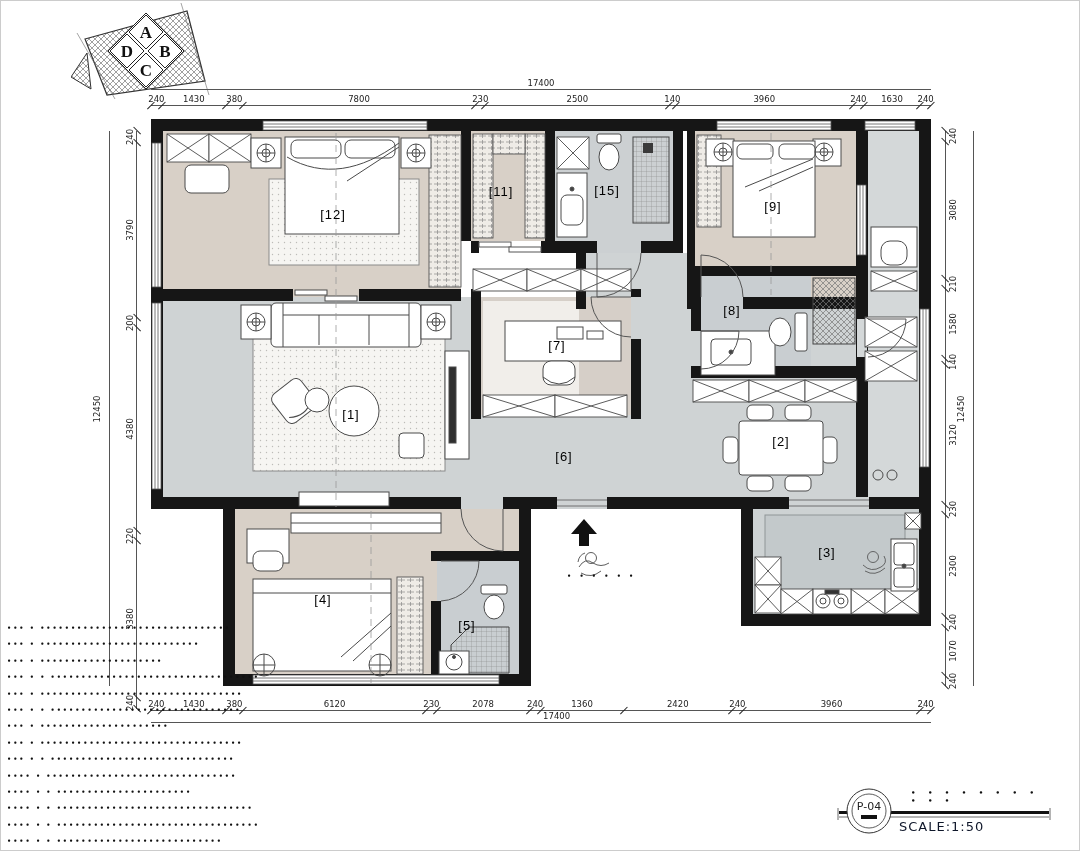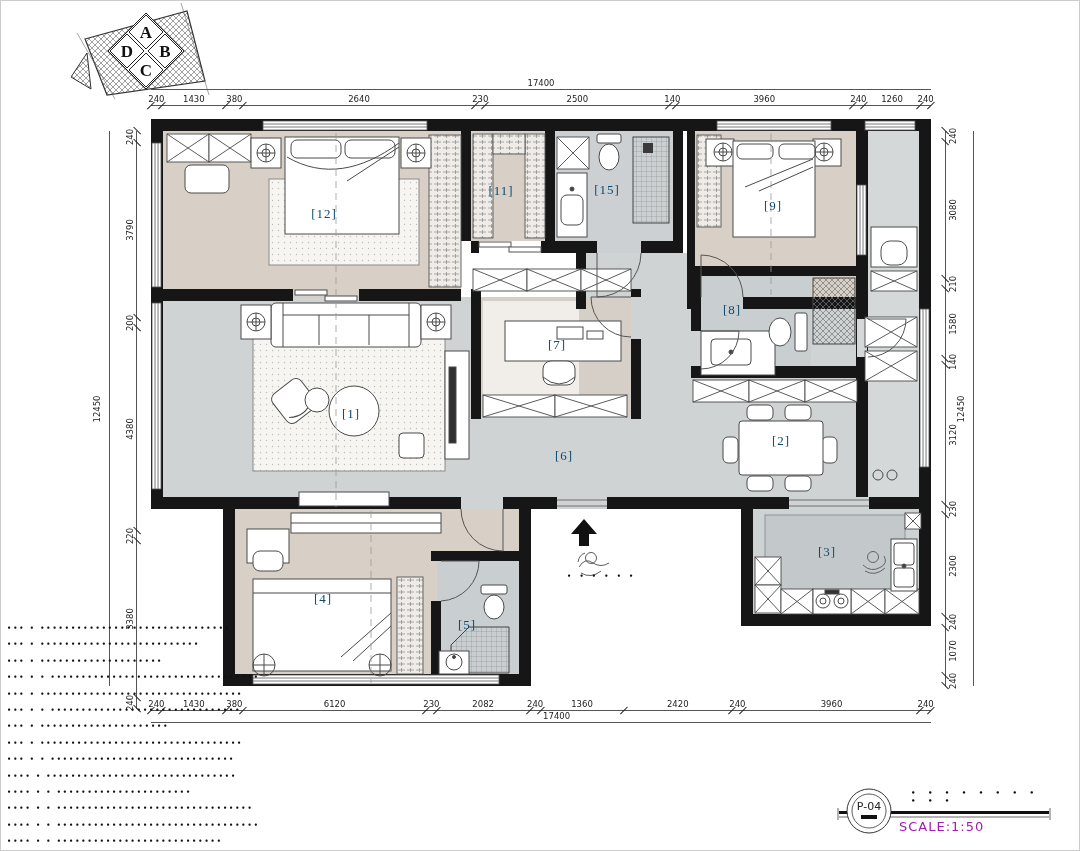--- a/index.html
+++ b/index.html
@@ -3,22 +3,22 @@
 <meta charset="utf-8">
 <style>
   html,body{margin:0;padding:0;background:#fff;}
   .page{position:relative;width:1080px;height:851px;background:#ffffff;overflow:hidden;
         font-family:"DejaVu Sans",sans-serif;border:1px solid #cccccc;box-sizing:border-box;}
   svg{display:block;}
   .plan-svg{position:absolute;left:0;top:0;}
   .compass{position:absolute;left:70px;top:2px;}
 
   
-  .room-label{position:absolute;transform:translate(-50%,-50%);font-family:Liberation Serif, serif;
-              font-size:13px;color:#0c4a6e;letter-spacing:1px;white-space:nowrap;}
+  .room-label{position:absolute;transform:translate(-50%,-50%);font-family:Liberation Sans, sans-serif;
+              font-size:13px;color:#000000;letter-spacing:1px;white-space:nowrap;}
 
   
   .chain{position:absolute;display:flex;}
   .chain.h{flex-direction:row;border-bottom:1px solid #555;}
   .chain.h .seg{position:relative;flex-grow:1;height:12px;}
   .chain.h .seg .seg-label{position:absolute;left:50%;bottom:1px;transform:translateX(-50%);
         font-size:8.5px;color:#222;white-space:nowrap;}
   .chain.h .seg .tick{position:absolute;right:-5px;bottom:-1px;width:10px;height:1.3px;background:#222;
         transform:rotate(-45deg);}
   .chain.h::before{content:'';position:absolute;left:-5px;bottom:-1px;width:10px;height:1.3px;background:#222;
@@ -47,21 +47,21 @@
 
   
   .notes{position:absolute;left:6px;top:619px;width:250px;color:#111;}
   .note-line{font-size:6.5px;letter-spacing:2px;line-height:16.4px;white-space:nowrap;font-weight:bold;}
 
   .entry-dots{position:absolute;left:566px;top:571px;font-size:6.5px;letter-spacing:3px;font-weight:bold;color:#111;}
 
   
   .titleblock{position:absolute;left:836px;top:782px;width:216px;height:62px;}
   .titleblock .dots{position:absolute;left:74px;top:6px;font-size:7px;font-weight:bold;letter-spacing:5px;color:#111;}
-  .titleblock .scale{position:absolute;left:62px;top:36px;font-size:13px;letter-spacing:1px;color:#a21caf;}
+  .titleblock .scale{position:absolute;left:62px;top:36px;font-size:13px;letter-spacing:1px;color:#0f172a;}
 </style>
 </head>
 <body>
 
 <div class="page">
 
   <svg class="plan-svg" width="1080" height="851" viewBox="0 0 1080 851">
     <defs>
       <pattern id="xhatch" width="6" height="6" patternUnits="userSpaceOnUse">
         <path d="M0,0 L6,6 M6,0 L0,6" stroke="#777" stroke-width="0.7" fill="none"></path>
@@ -440,40 +440,40 @@
   <span class="room-label" style="left:780px;top:440px;">[2]</span>
   <span class="room-label" style="left:826px;top:551px;">[3]</span>
   <span class="room-label" style="left:322px;top:598px;">[4]</span>
   <span class="room-label" style="left:466px;top:624px;">[5]</span>
   <span class="room-label" style="left:563px;top:455px;">[6]</span>
   <span class="room-label" style="left:556px;top:344px;">[7]</span>
   <span class="room-label" style="left:731px;top:309px;">[8]</span>
   <span class="room-label" style="left:772px;top:205px;">[9]</span>
   <span class="room-label" style="left:606px;top:189px;">[15]</span>
   <span class="room-label" style="left:500px;top:190px;">[11]</span>
-  <span class="room-label" style="left:323px;top:213px;">[12]</span>
+  <span class="room-label" style="left:332px;top:213px;">[12]</span>
 
   <div class="dim-overall h" style="left:150px;top:88px;width:780px;">
     <span class="lbl" style="left:50%;">17400</span>
   </div>
   <div class="chain h" style="left:150px;top:92px;width:780px;height:12px;">
       <div class="seg" style="flex-grow: 240;">
         <span class="seg-label">240</span>
         <i class="tick"></i>
       </div>
       <div class="seg" style="flex-grow: 1430;">
         <span class="seg-label">1430</span>
         <i class="tick"></i>
       </div>
       <div class="seg" style="flex-grow: 380;">
         <span class="seg-label">380</span>
         <i class="tick"></i>
       </div>
       <div class="seg" style="flex-grow: 5180;">
-        <span class="seg-label">2640</span>
+        <span class="seg-label">7800</span>
         <i class="tick"></i>
       </div>
       <div class="seg" style="flex-grow: 230;">
         <span class="seg-label">230</span>
         <i class="tick"></i>
       </div>
       <div class="seg" style="flex-grow: 4100;">
         <span class="seg-label">2500</span>
         <i class="tick"></i>
       </div>
@@ -483,21 +483,21 @@
       </div>
       <div class="seg" style="flex-grow: 3960;">
         <span class="seg-label">3960</span>
         <i class="tick"></i>
       </div>
       <div class="seg" style="flex-grow: 240;">
         <span class="seg-label">240</span>
         <i class="tick"></i>
       </div>
       <div class="seg" style="flex-grow: 1260;">
-        <span class="seg-label">1260</span>
+        <span class="seg-label">1630</span>
         <i class="tick"></i>
       </div>
       <div class="seg" style="flex-grow: 240;">
         <span class="seg-label">240</span>
         <i class="tick"></i>
       </div>
     </div>
 
   <div class="chain h" style="left:150px;top:697px;width:780px;height:12px;">
       <div class="seg" style="flex-grow: 240;">
@@ -514,21 +514,21 @@
       </div>
       <div class="seg" style="flex-grow: 4090;">
         <span class="seg-label">6120</span>
         <i class="tick"></i>
       </div>
       <div class="seg" style="flex-grow: 230;">
         <span class="seg-label">230</span>
         <i class="tick"></i>
       </div>
       <div class="seg" style="flex-grow: 2080;">
-        <span class="seg-label">2082</span>
+        <span class="seg-label">2078</span>
         <i class="tick"></i>
       </div>
       <div class="seg" style="flex-grow: 240;">
         <span class="seg-label">240</span>
         <i class="tick"></i>
       </div>
       <div class="seg" style="flex-grow: 1850;">
         <span class="seg-label">1360</span>
         <i class="tick"></i>
       </div>

